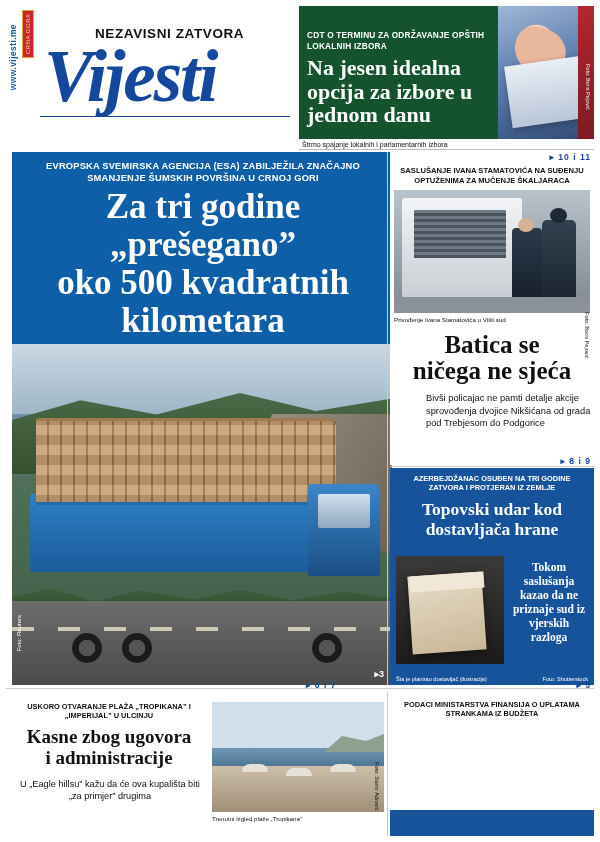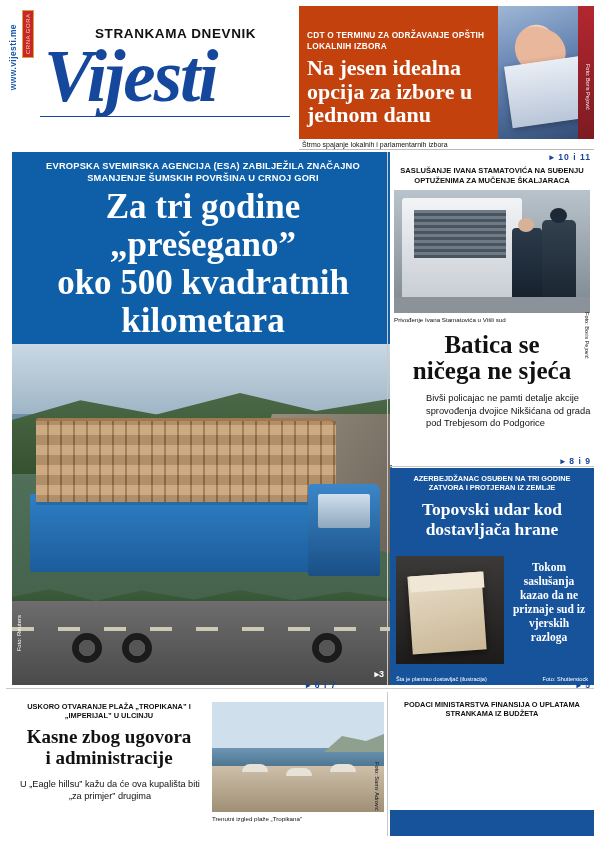--- a/index.html
+++ b/index.html
@@ -45,21 +45,21 @@
     position: absolute; right: 7px; top: 116px; width: 190px;
     text-align: right; font-size: 7.5px; color: #222; line-height: 10px;
   }
   .mast-rule {
     position:absolute; left:40px; top:116px; width: 250px; height:1px; background:#15489c;
   }
 
   
   .top-teaser {
     position: absolute; left: 299px; top: 6px; width: 295px; height: 133px;
-    background: #c2410c; color: #fff; overflow: hidden;
+    background: #14532d; color: #fff; overflow: hidden;
   }
   .teaser-pages {
     position: absolute; right: 5px; top: 3px; font-size: 9px; font-weight: bold; color:#fff;
     letter-spacing: 1px;
   }
   .teaser-pages .tri { font-size: 8px; }
   .teaser-kicker {
     position: absolute; left: 8px; top: 24px; width: 182px;
     font-size: 8.3px; font-weight: bold; line-height: 10.5px; color: #fff;
     letter-spacing: .2px; text-transform: uppercase;
@@ -281,21 +281,21 @@
 </head>
 <body>
 
 <div class="page">
 
   <div class="masthead">
     <div class="side-url">www.vijesti.me</div>
     <div class="mng-flag">
       <span>CRNA GORA</span>
     </div>
-    <div class="kicker-top">STRANKAMA DNEVNIK</div>
+    <div class="kicker-top">NEZAVISNI ZATVORA</div>
     <div class="logo">Vijesti</div>
     <div class="mast-rule"></div>
     <div class="mast-meta">
       <div>Podgorica, srijeda, 9. jul 2025.</div>
       <div>godina XXVIII, broj 9194, ISSN 1450-6181, 1 €</div>
     </div>
   </div>
 
   <div class="top-teaser">
     <div class="teaser-pages">

